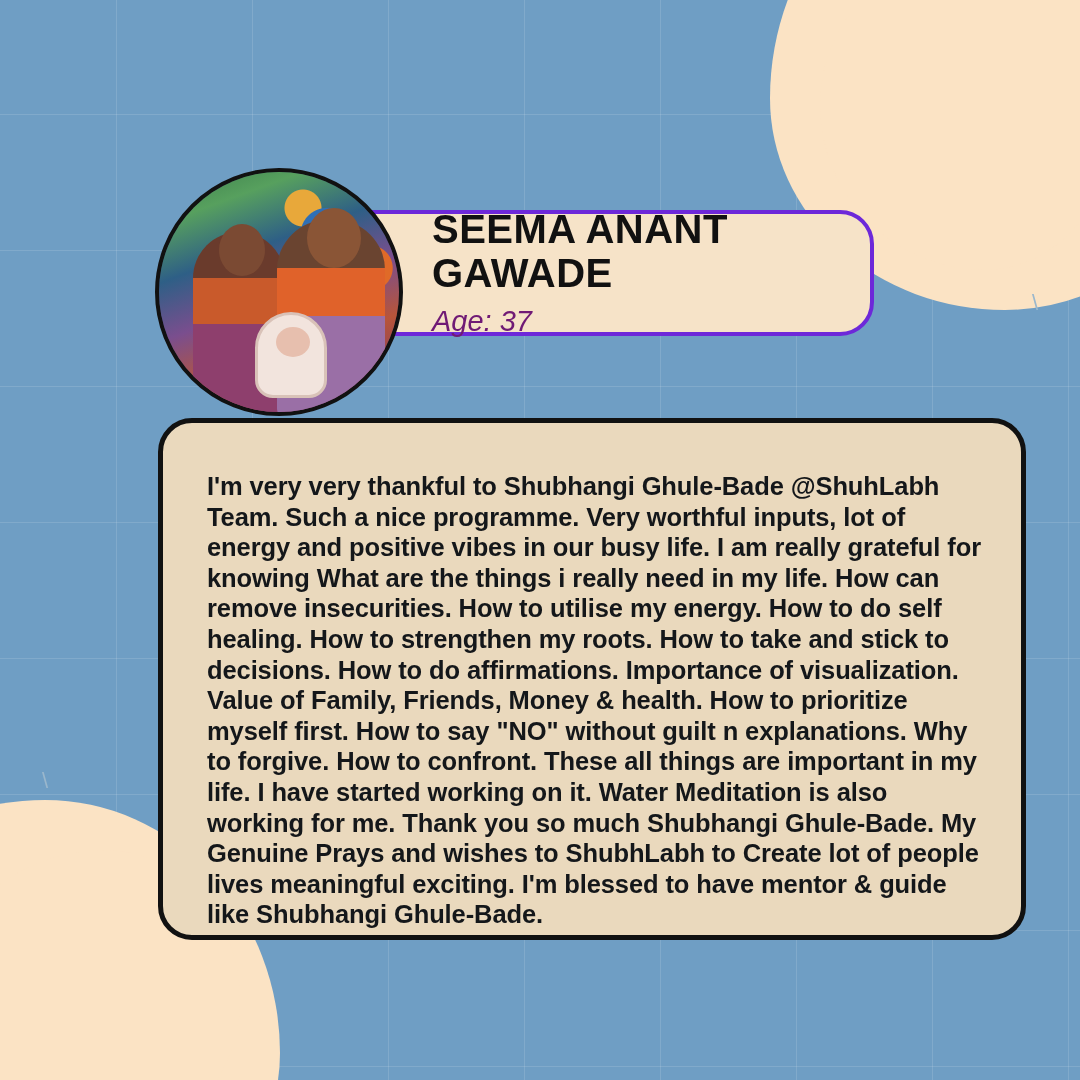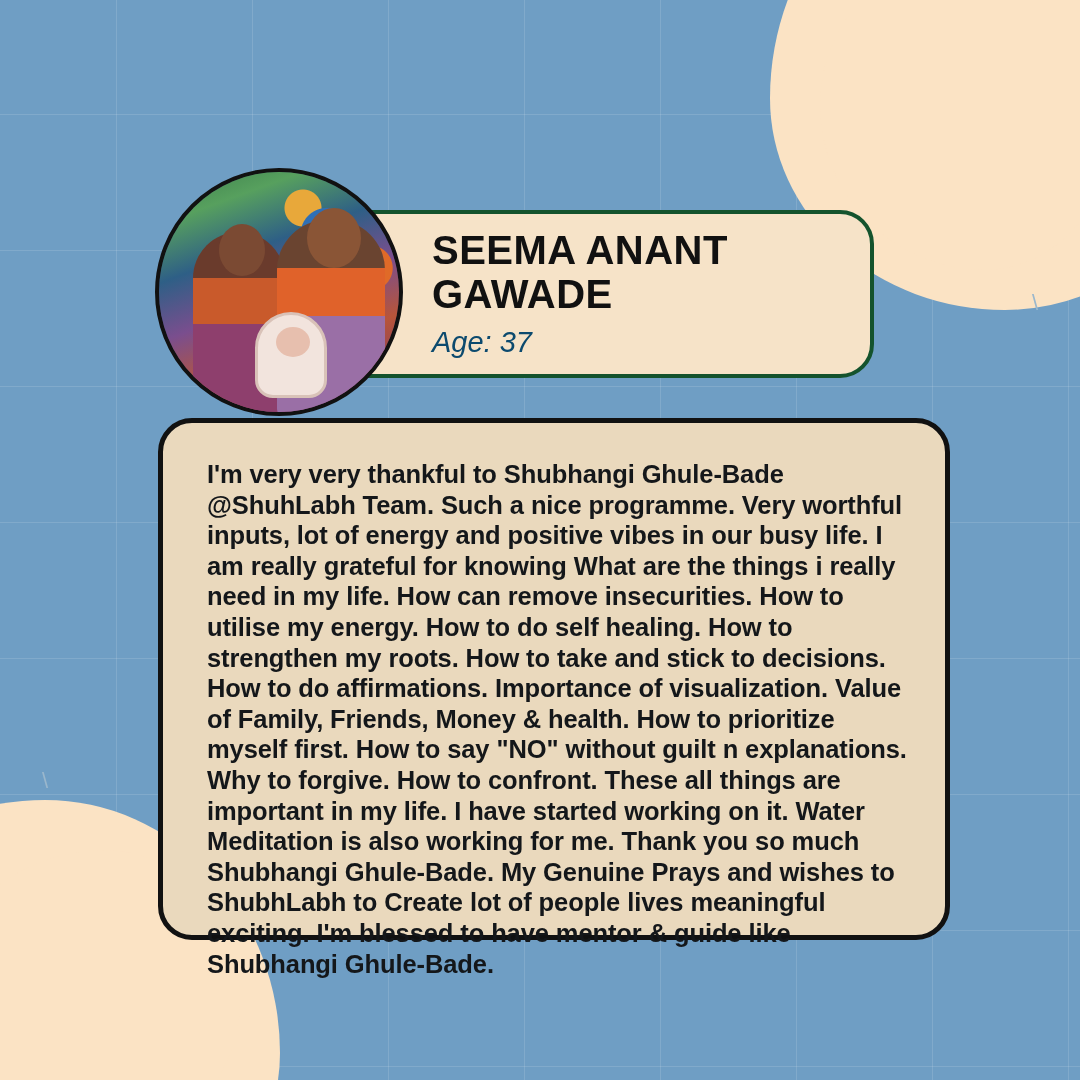--- a/index.html
+++ b/index.html
@@ -67,41 +67,41 @@
   }
   .spark.s1 { top: 292px; right: 42px; }
   .spark.s2 { bottom: 288px; left: 42px; }
 
   
   #header-bar {
     position: absolute;
     left: 258px;
     top: 210px;
     width: 616px;
-    height: 168px;
+    height: 126px;
     background: #f6e3c8;
-    border: 4px solid #14532d;
+    border: 4px solid #6d28d9;
     border-radius: 34px;
     padding: 22px 30px 22px 170px;
     display: flex;
     flex-direction: column;
     justify-content: center;
   }
   #person-name {
     font-size: 40px;
     font-weight: bold;
     letter-spacing: 0.5px;
     color: #111;
     line-height: 1.1;
     margin-bottom: 8px;
   }
   .meta-line {
     font-size: 29px;
     font-style: italic;
-    color: #0c4a6e;
+    color: #701a75;
     line-height: 1.25;
   }
 
   
   #avatar {
     position: absolute;
     left: 155px;
     top: 168px;
     width: 248px;
     height: 248px;
@@ -176,26 +176,26 @@
     height: 30px;
     background: #e7bfae;
     border-radius: 50%;
   }
 
   
   #testimonial-box {
     position: absolute;
     left: 158px;
     top: 418px;
-    width: 792px;
+    width: 868px;
     height: 522px;
     background: #ead9bd;
     border: 5px solid #111;
     border-radius: 34px;
-    padding: 36px 38px 30px 44px;
+    padding: 48px 38px 30px 44px;
   }
   #testimonial-text {
     font-size: 25.5px;
     font-weight: bold;
     line-height: 1.20;
     color: #14171a;
     letter-spacing: -0.1px;
     white-space: pre-wrap;
   }
 </style>

